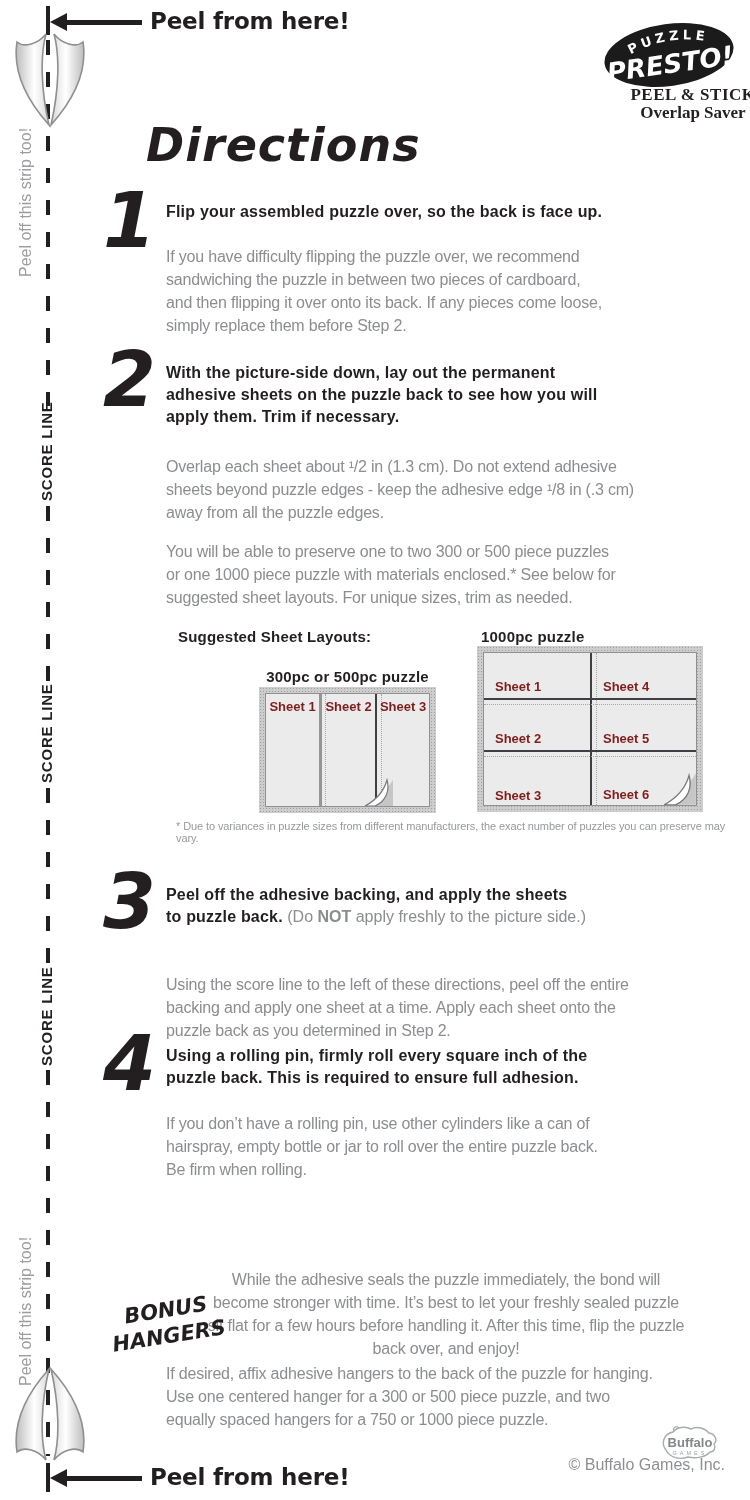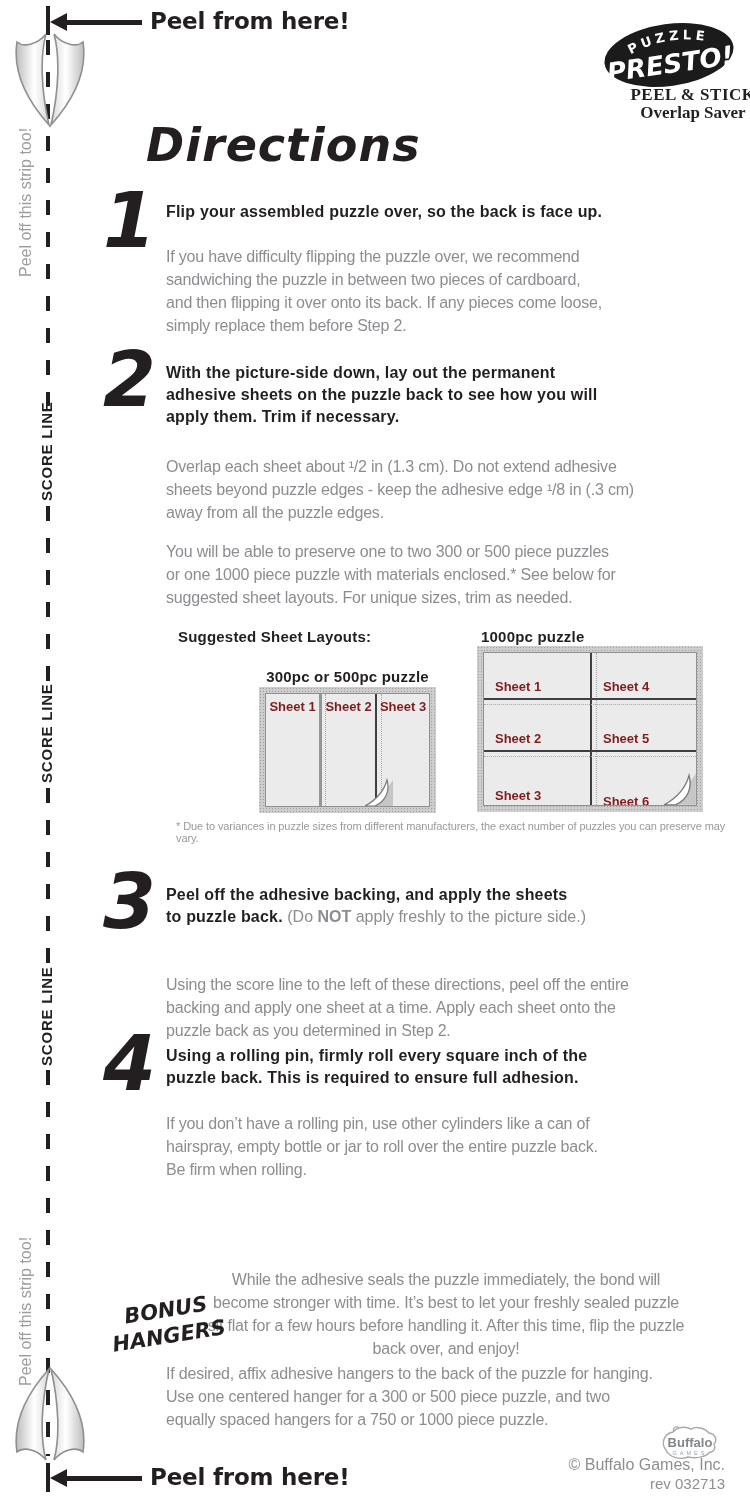--- a/index.html
+++ b/index.html
@@ -175,21 +175,21 @@
       <div class="vline" style="left:112px;width:0;border-left:1px dotted #a8a8a8;"></div>
       <div class="hline" style="top:45px;height:2px;background:#3d3f42;"></div>
       <div class="hline" style="top:51px;height:0;border-top:1px dotted #a8a8a8;"></div>
       <div class="hline" style="top:97px;height:2px;background:#3d3f42;"></div>
       <div class="hline" style="top:103px;height:0;border-top:1px dotted #a8a8a8;"></div>
       <div class="sheet-label" style="left:11px;top:26px;">Sheet 1</div>
       <div class="sheet-label" style="left:11px;top:78px;">Sheet 2</div>
       <div class="sheet-label" style="left:11px;top:135px;">Sheet 3</div>
       <div class="sheet-label" style="left:119px;top:26px;">Sheet 4</div>
       <div class="sheet-label" style="left:119px;top:78px;">Sheet 5</div>
-      <div class="sheet-label" style="left:119px;top:141px;">Sheet 6</div>
+      <div class="sheet-label" style="left:119px;top:134px;">Sheet 6</div>
       <div class="curl" style="right:-1px;bottom:-1px;width:34px;height:34px;">
         <svg width="34" height="34" viewBox="0 0 30 30">
           <path d="M1,29 L29,29 L29,1 C22,13 12,23 1,29 Z" fill="#c6c6c6"></path>
           <path d="M1,29 C12,23 20,14 23,3 C26,14 22,24 11,29 Z" fill="#ffffff" stroke="#77797c" stroke-width="1.2"></path>
         </svg>
       </div>
     </div>
   </div>
 
   <div class="footnote" style="top:820px;">* Due to variances in puzzle sizes from different manufacturers, the exact number of puzzles you can preserve may vary.</div>
@@ -222,15 +222,14 @@
 
   <div class="buffalo">
     <svg width="72" height="42" viewBox="0 0 72 42">
       <path d="M12,28 C7,22 9,12 19,10 C23,5 31,4 37,7 C43,4 51,6 55,11 C61,12 64,18 60,22 C62,26 60,30 56,30 C52,35 42,37 34,35 C26,38 16,36 12,28 Z" fill="#ffffff" stroke="#a7abad" stroke-width="1.4"></path>
       <path d="M20,10 C18,6 22,3 25,6" fill="none" stroke="#a7abad" stroke-width="1.2"></path>
       <text x="36" y="25" text-anchor="middle" font-family="Liberation Sans, sans-serif" font-size="13" font-weight="700" fill="#84878a">Buffalo</text>
       <text x="36" y="33" text-anchor="middle" font-family="Liberation Sans, sans-serif" font-size="5.5" letter-spacing="3" fill="#9a9da0">GAMES</text>
     </svg>
   </div>
   <div class="copy" style="top:1456px;font-size:16px;">© Buffalo Games, Inc.</div>
-  <div class="copy" style="top:1475px;font-size:15px;">rev 032713</div>
 
 </div>
 
 </body></html>

